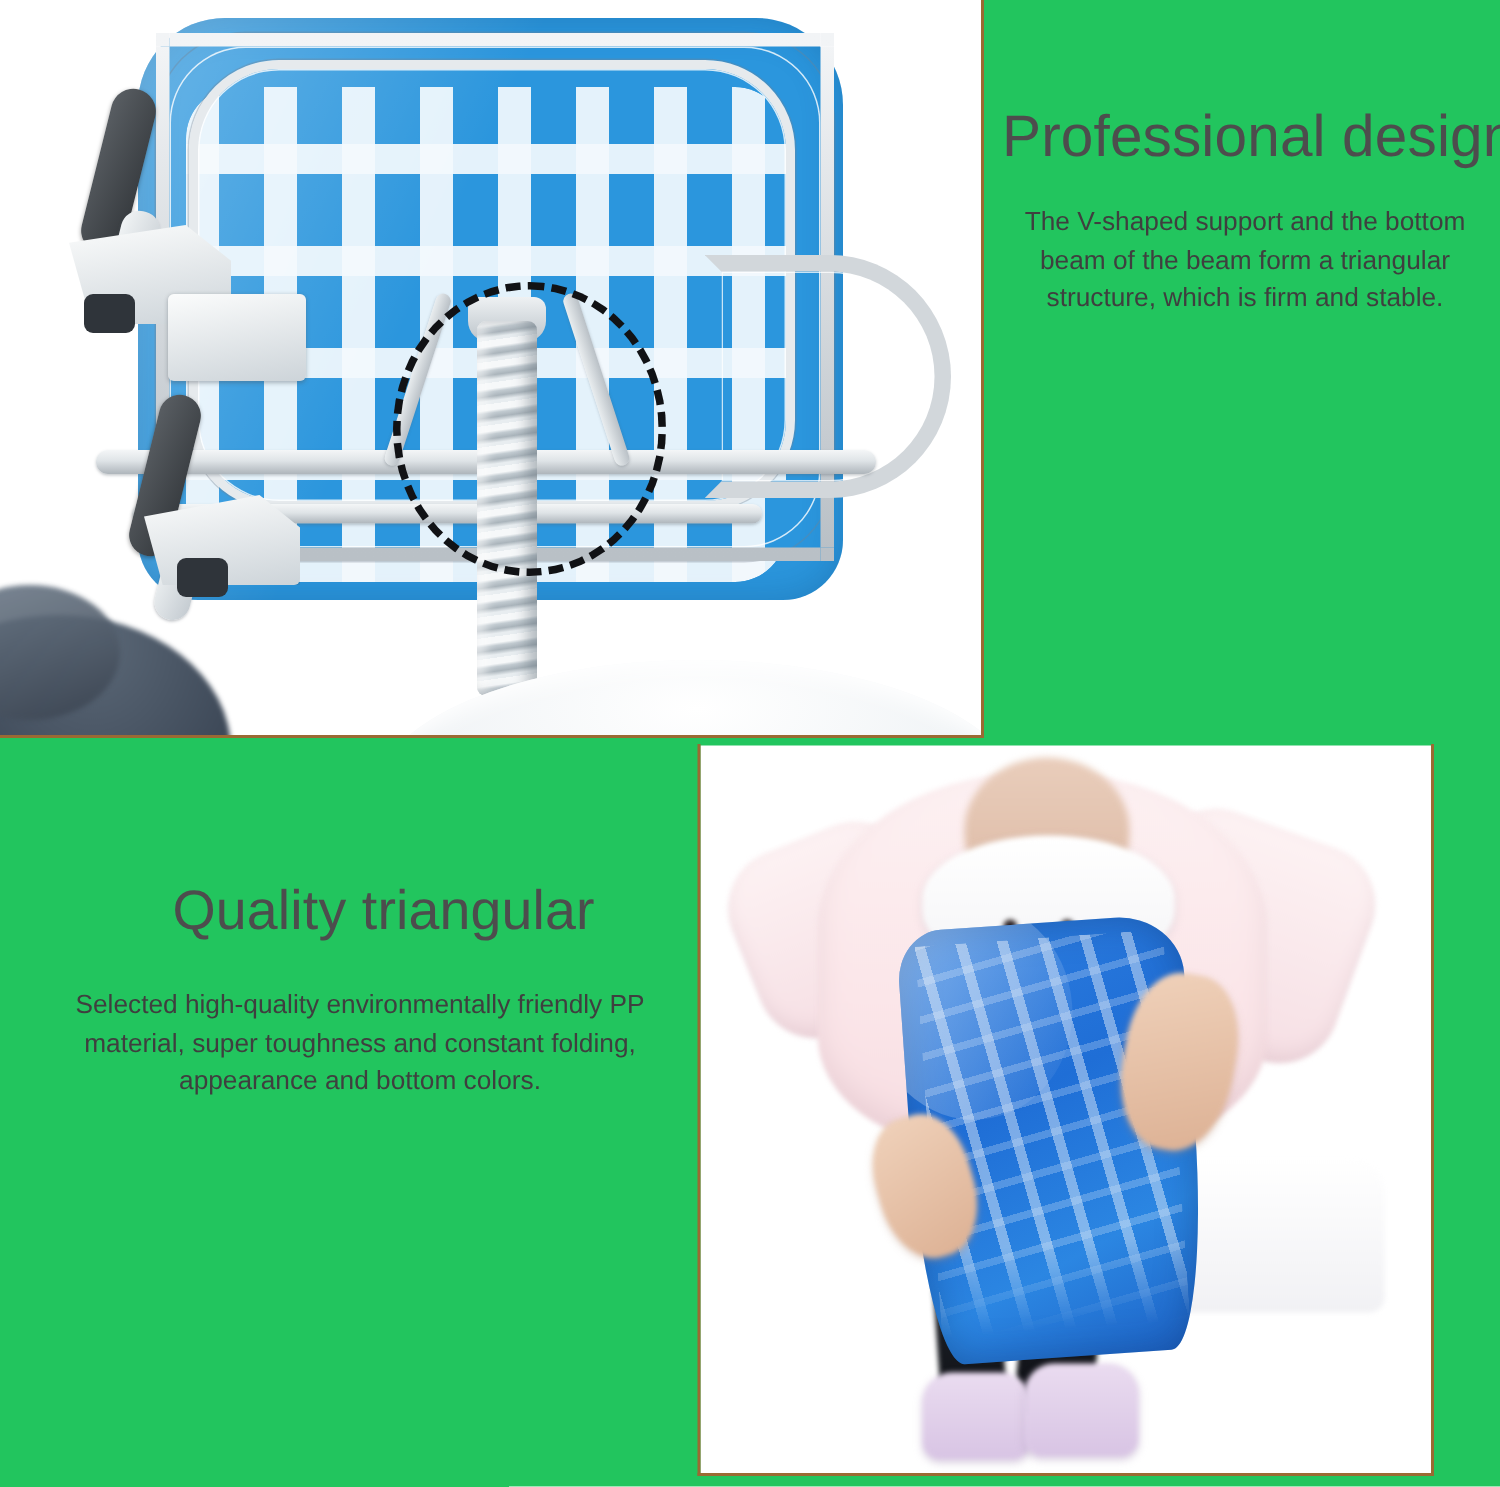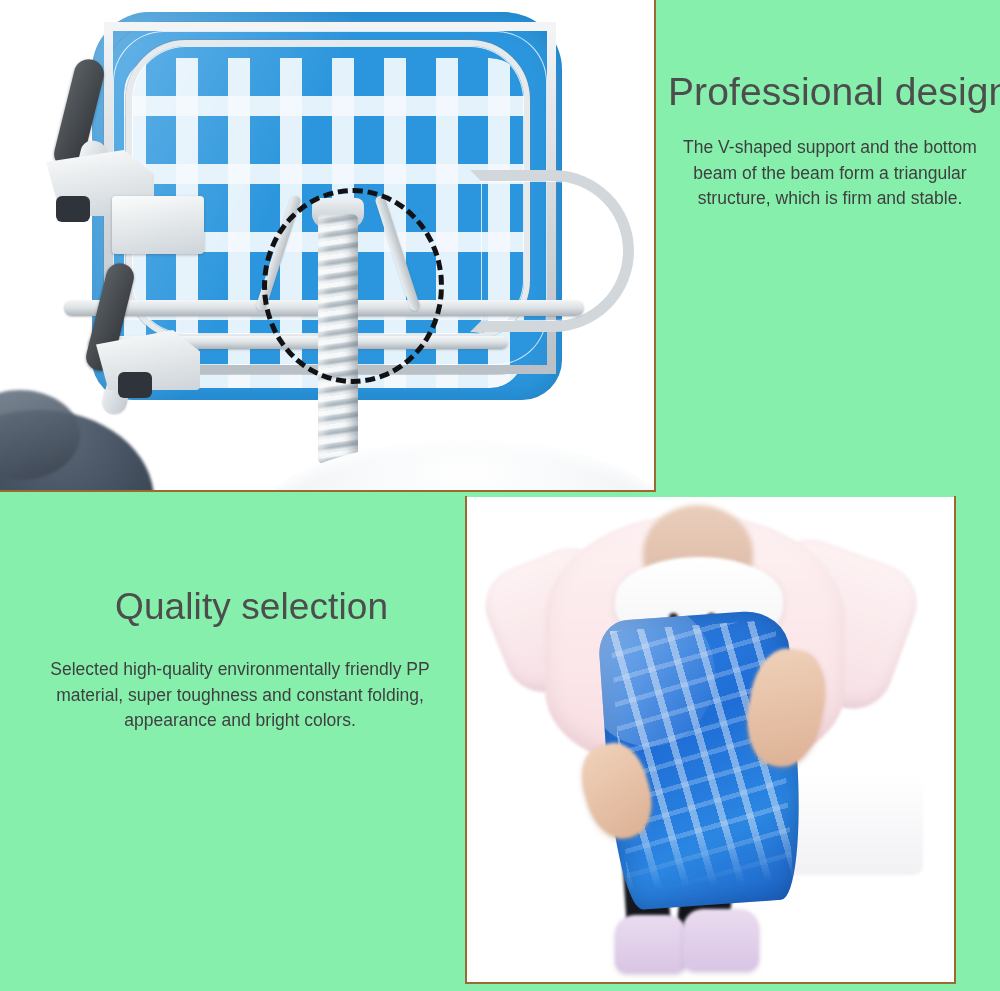--- a/index.html
+++ b/index.html
@@ -4,21 +4,21 @@
 <title>Product Infographic</title>
 <style>
   * { margin:0; padding:0; box-sizing:border-box; }
   html,body { background:#ffffff; }
   body {
     width:1000px; height:991px;
     font-family:"Liberation Sans", sans-serif;
     position:relative; overflow:hidden;
     -webkit-font-smoothing:antialiased;
   }
-  .stage { position:absolute; inset:0; background:#86efac; }
+  .stage { position:absolute; inset:0; background:#22c55e; }
 
   
   .frame-line { position:absolute; background:#9a6a33; }
 
   
   .f-top-right  { left:654px; top:0px;   width:2px;  height:492px; }
   .f-top-bottom { left:0px;   top:490px; width:656px; height:2px; }
 
   
   .f-bot-left   { left:465px; top:496px; width:2px;  height:488px; }
@@ -318,22 +318,22 @@
 
   <div class="frame-line f-top-right"></div>
   <div class="frame-line f-top-bottom"></div>
 
   <div class="textblock tb-top">
     <div class="heading">Professional design</div>
     <div class="body">The V-shaped support and the bottom beam of the beam form a triangular structure, which is firm and stable.</div>
   </div>
 
   <div class="textblock tb-bot">
-    <div class="heading">Quality selection</div>
-    <div class="body">Selected high-quality environmentally friendly PP material, super toughness and constant folding, appearance and bright colors.</div>
+    <div class="heading">Quality triangular</div>
+    <div class="body">Selected high-quality environmentally friendly PP material, super toughness and constant folding, appearance and bottom colors.</div>
   </div>
 
   <div class="photo-bot">
     <div class="sleeve sl-l blur-soft"></div>
     <div class="sleeve sl-r blur-soft"></div>
     <div class="kid-body blur-soft"></div>
     <div class="neck blur-mid"></div>
     <div class="collar blur-soft"></div>
     <div class="face-dots blur-soft">
       <i></i>

